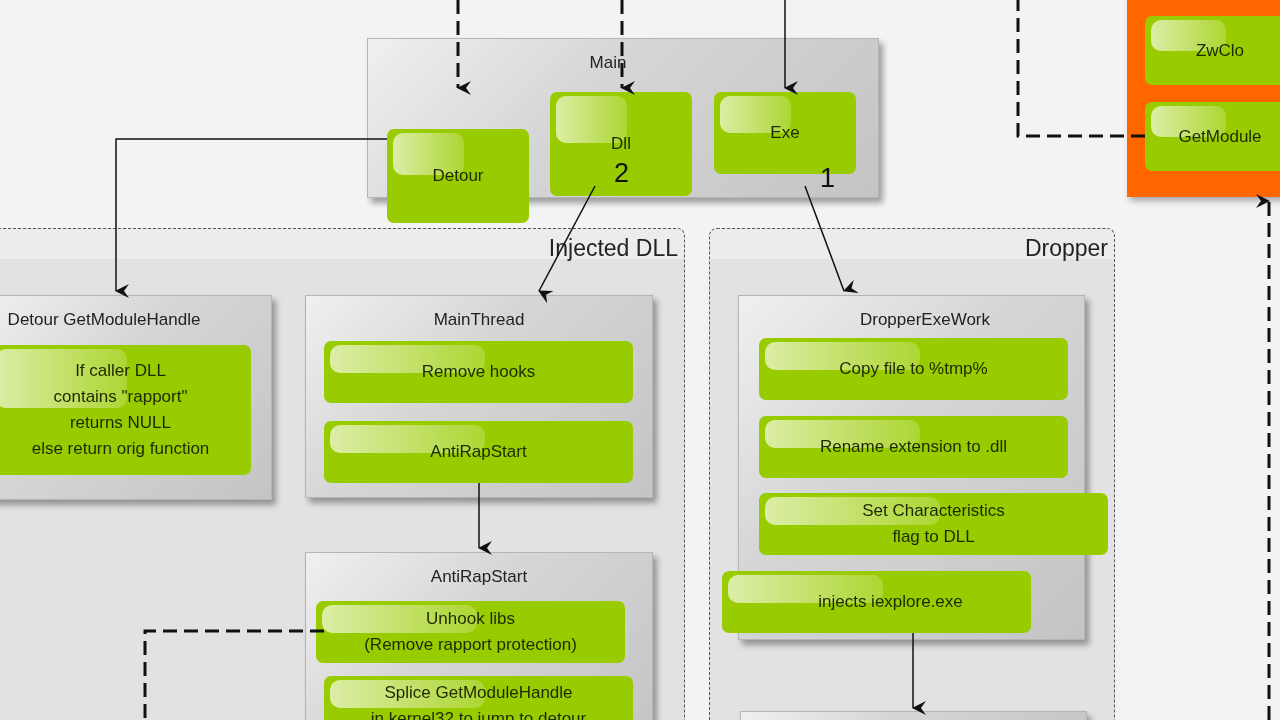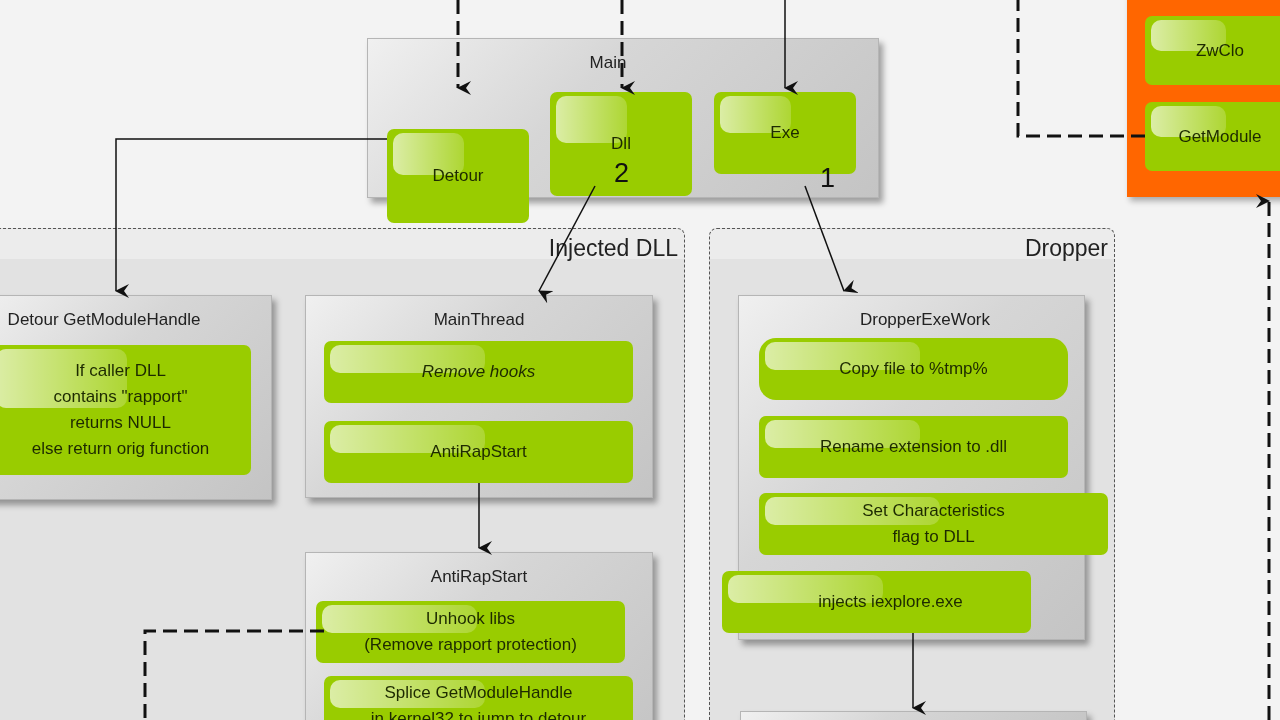--- a/index.html
+++ b/index.html
@@ -98,21 +98,21 @@
 <div class="step" style="left:-10px; top:345px; width:261px; height:130px;">
     <span>If caller DLL
 contains "rapport"
 returns NULL
 else return orig function</span>
   </div>
 
 <div class="panel" style="left:305px; top:295px; width:348px; height:203px;">
   <div class="panel-title" style="top:14px;">MainThread</div>
 </div>
-<div class="step" style="left:324px; top:341px; width:309px; height:62px;font-style:italic;">
+<div class="step" style="left:324px; top:341px; width:309px; height:62px;">
     <span>Remove hooks</span>
   </div>
 <div class="step" style="left:324px; top:421px; width:309px; height:62px;">
     <span>AntiRapStart</span>
   </div>
 
 <div class="panel" style="left:305px; top:552px; width:348px; height:200px;">
   <div class="panel-title" style="top:14px;">AntiRapStart</div>
 </div>
 <div class="step" style="left:316px; top:601px; width:309px; height:62px;">
@@ -120,21 +120,21 @@
 (Remove rapport protection)</span>
   </div>
 <div class="step" style="left:324px; top:676px; width:309px; height:62px; align-items:flex-start; padding-top:4px;">
     <span>Splice GetModuleHandle
 in kernel32 to jump to detour</span>
   </div>
 
 <div class="panel" style="left:738px; top:295px; width:347px; height:345px;">
   <div class="panel-title" style="top:14px;padding-left:27px;">DropperExeWork</div>
 </div>
-<div class="step" style="left:759px; top:338px; width:309px; height:62px;border-radius:17px;">
+<div class="step" style="left:759px; top:338px; width:309px; height:62px;">
     <span>Copy file to %tmp%</span>
   </div>
 <div class="step" style="left:759px; top:416px; width:309px; height:62px;">
     <span>Rename extension to .dll</span>
   </div>
 <div class="step" style="left:759px; top:493px; width:349px; height:62px;">
     <span>Set Characteristics
    flag to DLL</span>
   </div>
 <div class="step" style="left:722px; top:571px; width:309px; height:62px;padding-left:28px;">

